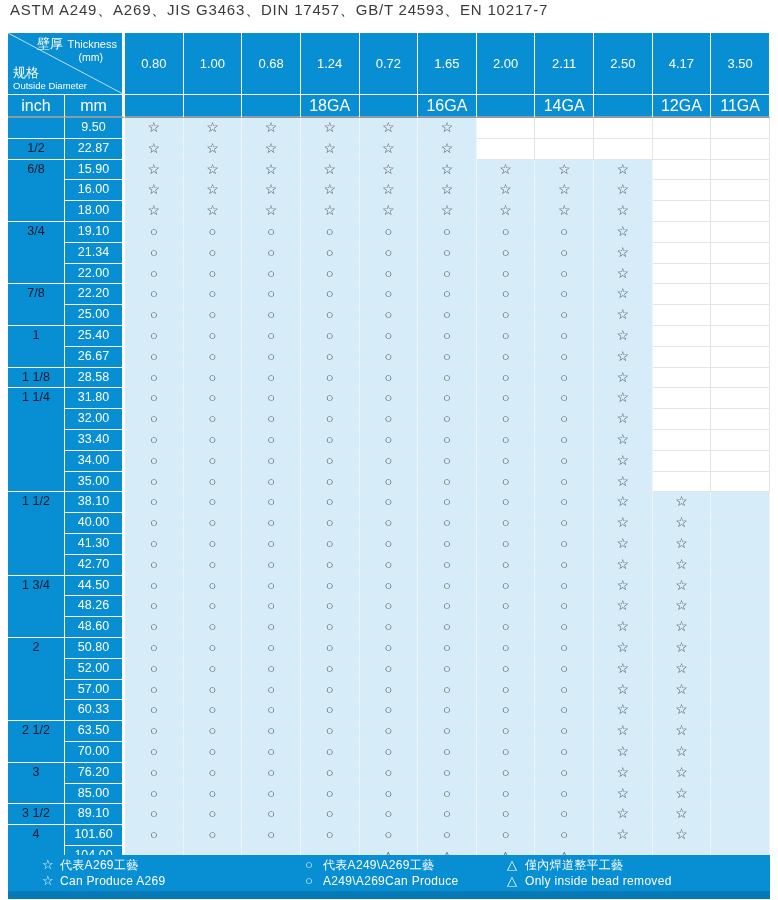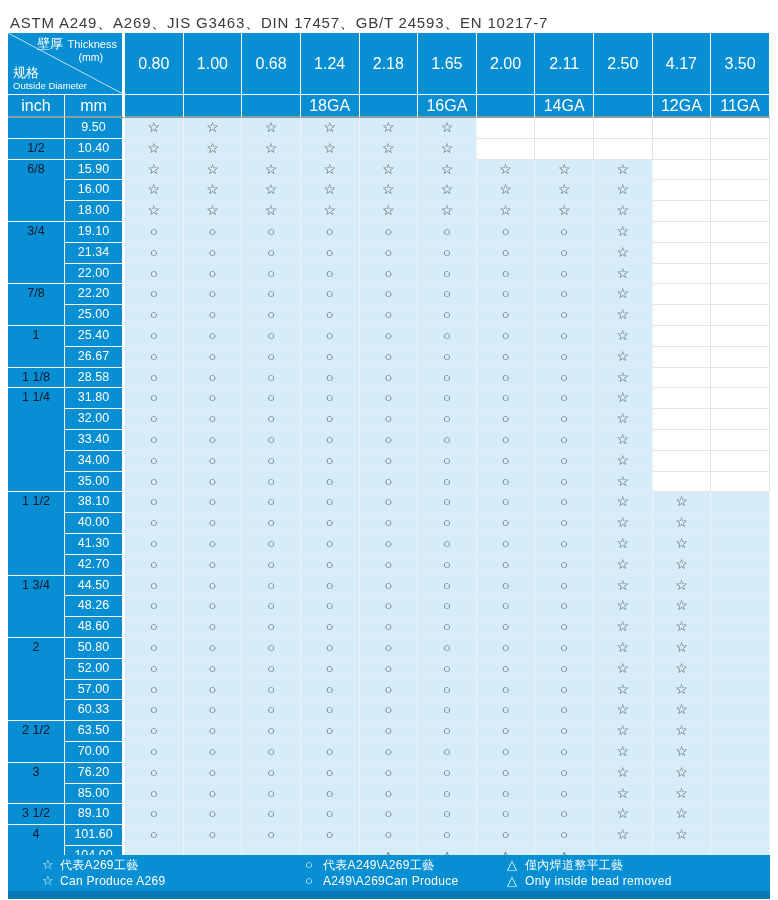--- a/index.html
+++ b/index.html
@@ -1,31 +1,31 @@
 <!DOCTYPE html>
 <html><head>
 <meta charset="utf-8">
 <style>
   html,body{margin:0;padding:0;}
   body{
     width:778px;height:900px;background:#ffffff;position:relative;
     font-family:"Liberation Sans", sans-serif;
   }
   .page-title{
-    position:absolute;left:10px;top:14px;
+    position:absolute;left:10px;top:1px;
     font-size:15px;color:#3a3a3a;letter-spacing:0.8px;white-space:nowrap;
   }
   table.spec{
     position:absolute;left:8px;top:33px;width:662px;
     border-spacing:0;table-layout:fixed;
   }
   table.spec th, table.spec td{padding:0;box-sizing:border-box;}
   .hdr{background:#088ed3;color:#ffffff;font-weight:normal;}
   th.thick{
-    height:62px;font-size:16px;text-align:center;vertical-align:middle;
+    height:62px;font-size:13px;text-align:center;vertical-align:middle;
     border-right:1px solid #ffffff;border-bottom:1px solid #ffffff;margin-top:40px;
   }
   th.corner{
     position:relative;height:62px;
     border-right:3px solid #ffffff;border-bottom:1px solid #ffffff;
   }
   th.corner svg.diag{position:absolute;left:0;top:0;}
   .corner-top{position:absolute;right:5px;top:3px;text-align:right;line-height:14px;}
   .corner-top .cn{font-size:13px;}
   .corner-top .en{font-size:11px;}
@@ -100,21 +100,21 @@
         </div>
         <div class="corner-bottom">
           <div class="cn">规格</div>
           <div class="en">Outside Diameter</div>
         </div>
       </th>
     <th class="hdr thick">0.80</th>
         <th class="hdr thick">1.00</th>
         <th class="hdr thick">0.68</th>
         <th class="hdr thick">1.24</th>
-        <th class="hdr thick">2.18</th>
+        <th class="hdr thick">0.72</th>
         <th class="hdr thick">1.65</th>
         <th class="hdr thick">2.00</th>
         <th class="hdr thick">2.11</th>
         <th class="hdr thick">2.50</th>
         <th class="hdr thick">4.17</th>
         <th class="hdr thick">3.50</th>
       </tr>
     <tr id="gaugeRow">
       <th class="hdr ga">inch</th>
       <th class="hdr ga mmcol">mm</th>
@@ -142,21 +142,21 @@
         <td class="sym active g-star">☆</td>
         <td class="sym active g-star">☆</td>
         <td class="sym none g-none"></td>
         <td class="sym none g-none"></td>
         <td class="sym none g-none"></td>
         <td class="sym none g-none"></td>
         <td class="sym none g-none"></td>
       </tr>
       <tr>
         <td class="inch" rowspan="1">1/2</td>
-        <td class="mmv">10.40</td>
+        <td class="mmv">22.87</td>
         <td class="sym active g-star">☆</td>
         <td class="sym active g-star">☆</td>
         <td class="sym active g-star">☆</td>
         <td class="sym active g-star">☆</td>
         <td class="sym active g-star">☆</td>
         <td class="sym active g-star">☆</td>
         <td class="sym none g-none"></td>
         <td class="sym none g-none"></td>
         <td class="sym none g-none"></td>
         <td class="sym none g-none"></td>

